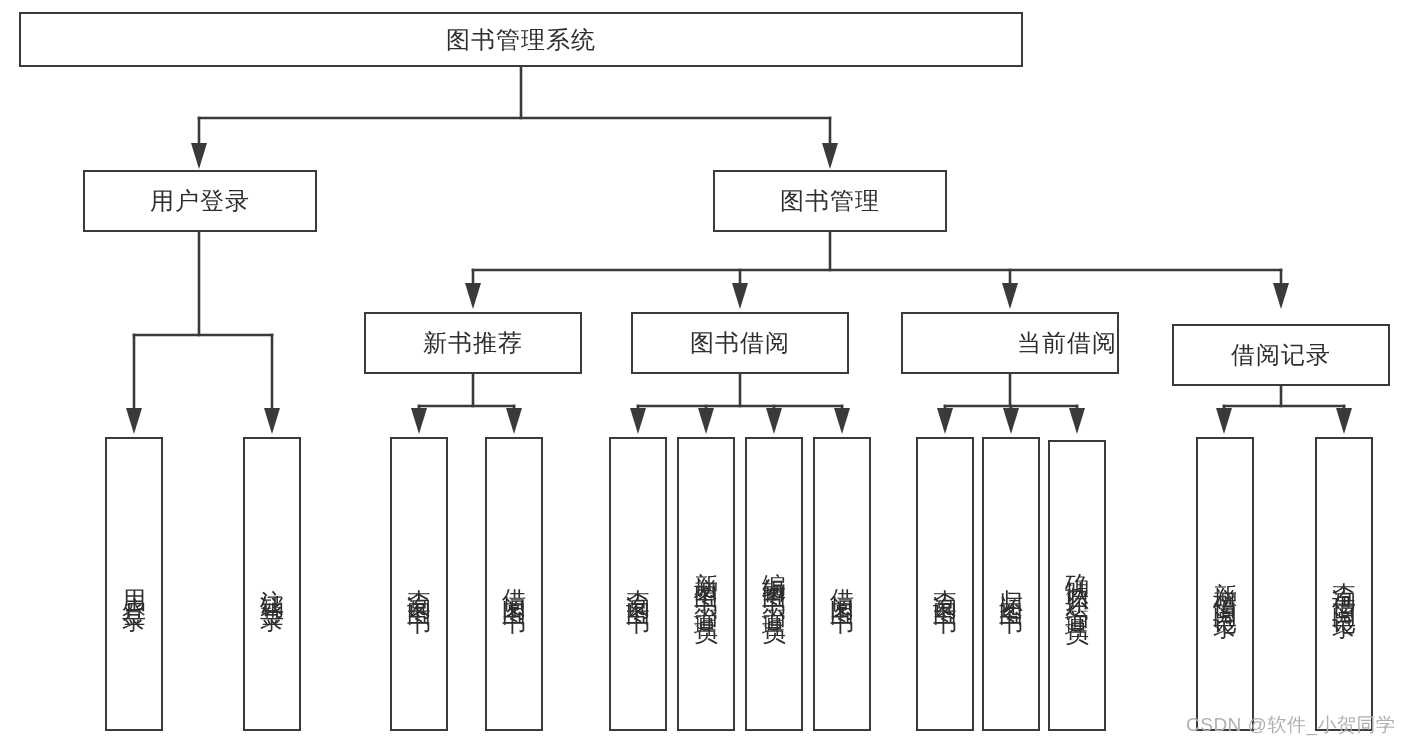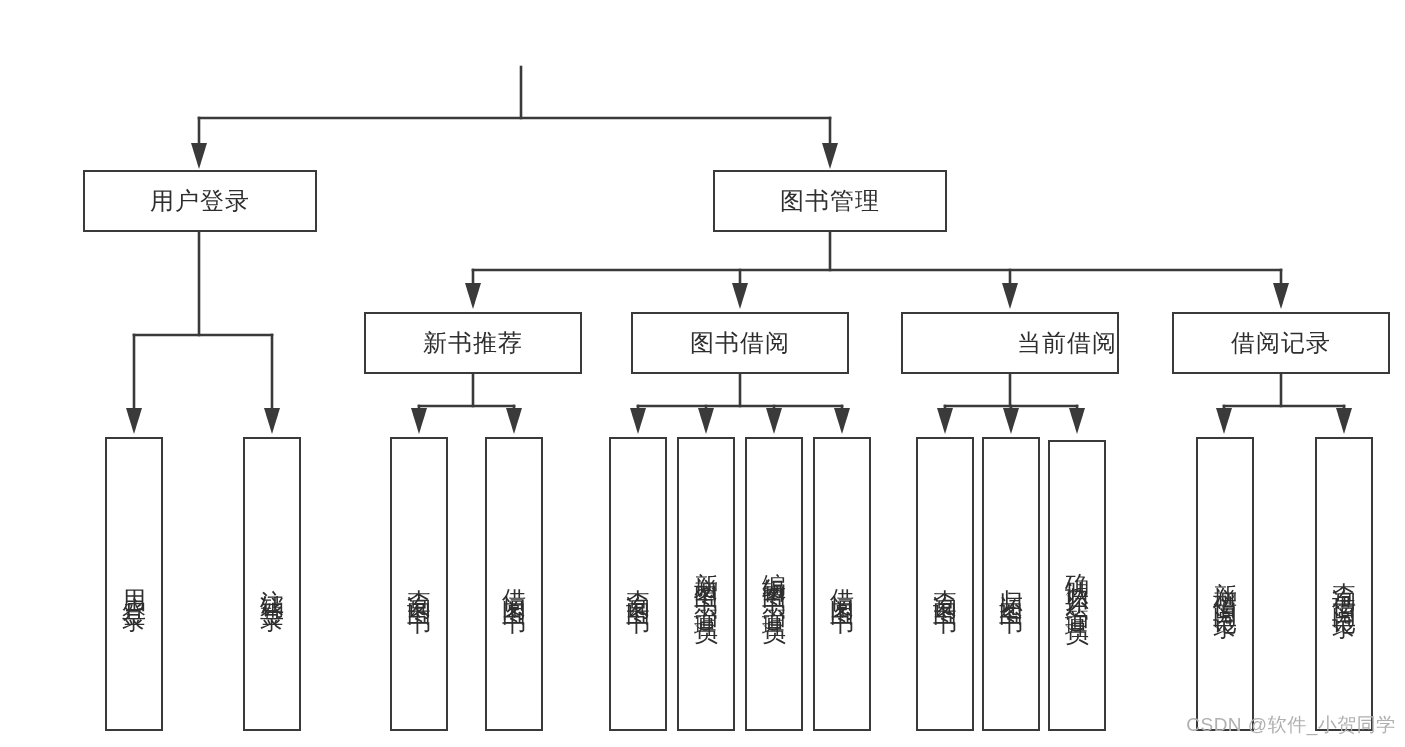--- a/index.html
+++ b/index.html
@@ -27,21 +27,21 @@
     white-space:nowrap;
   }
   .vnode{
     writing-mode:vertical-rl;text-orientation:mixed;
     letter-spacing:7px;line-height:1;
     white-space:normal;
   }
   .watermark{
     position:absolute;left:1186px;top:712px;width:210px;
     font-size:19px;letter-spacing:0.5px;color:var(--wm);
-    text-align:center;z-index:5;white-space:nowrap;
+    text-align:left;z-index:5;white-space:nowrap;
   }
 </style>
 </head>
 <body>
 
 <div class="canvas">
 
   <svg class="connector-layer" width="1405" height="747" viewBox="0 0 1405 747">
 
     <g>
@@ -111,38 +111,41 @@
     <g>
       <line x1="1281" y1="374" x2="1281" y2="406"></line>
       <line x1="1224" y1="406" x2="1344" y2="406"></line>
       <line x1="1224" y1="406" x2="1224" y2="410"></line>
       <polygon points="1224,434 1216,408 1232,408"></polygon>
       <line x1="1344" y1="406" x2="1344" y2="410"></line>
       <polygon points="1344,434 1336,408 1352,408"></polygon>
     </g>
   </svg>
 
+  <div class="node" style="left:19px;top:12px;width:1004px;height:55px;">
+    <span>图书管理系统</span>
+  </div>
 
   <div class="node" style="left:83px;top:170px;width:234px;height:62px;">
     <span>用户登录</span>
   </div>
   <div class="node" style="left:713px;top:170px;width:234px;height:62px;font-family:Liberation Mono, monospace;">
     <span>图书管理</span>
   </div>
 
   <div class="node" style="left:631px;top:312px;width:218px;height:62px;">
     <span>图书借阅</span>
   </div>
   <div class="node" style="left:364px;top:312px;width:218px;height:62px;">
     <span>新书推荐</span>
   </div>
   <div class="node" style="left:901px;top:312px;width:218px;height:62px;justify-content:flex-end;">
     <span>当前借阅</span>
   </div>
-  <div class="node" style="left:1172px;top:312px;width:218px;height:62px;">
+  <div class="node" style="left:1172px;top:324px;width:218px;height:62px;">
     <span>借阅记录</span>
   </div>
 
   <div class="node vnode" style="left:105px;top:437px;width:58px;height:294px;">用户登录</div>
   <div class="node vnode" style="left:243px;top:437px;width:58px;height:294px;">注销登录</div>
 
   <div class="node vnode" style="left:390px;top:437px;width:58px;height:294px;">查询图书</div>
   <div class="node vnode" style="left:485px;top:437px;width:58px;height:294px;">借阅图书</div>
 
   <div class="node vnode" style="left:609px;top:437px;width:58px;height:294px;">查询图书</div>

